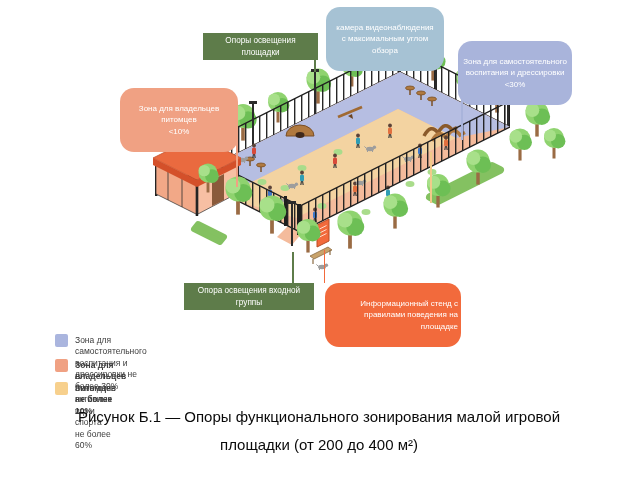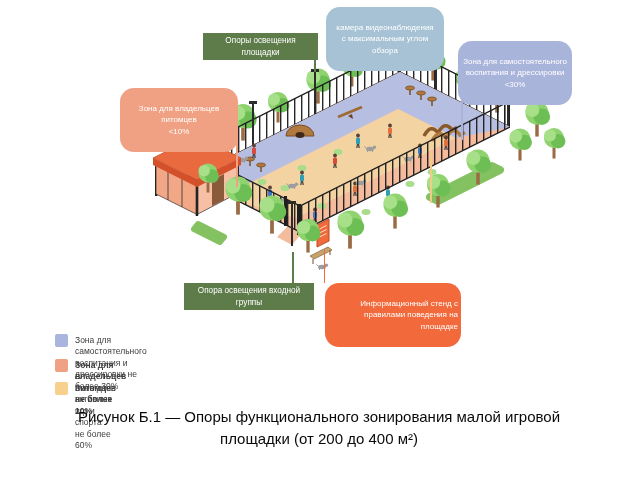--- a/index.html
+++ b/index.html
@@ -11,21 +11,21 @@
            box-sizing:border-box;z-index:30;}
   .callout.green{font-size:8.2px;padding:2px 3px;border-radius:0;}
   .callout.left{text-align:right;padding-left:6px;}
   .leader{position:absolute;width:1.5px;z-index:20;}
   .legend{position:absolute;left:55px;top:334px;z-index:25;}
   .legend-row{position:absolute;left:0;display:flex;align-items:flex-start;}
   .swatch{width:13px;height:13px;border-radius:2px;flex:0 0 13px;margin-right:7px;}
   .legend-label{font-size:8.5px;line-height:1.35;color:#3c3c3c;white-space:pre-line;padding-top:1px;}
   .caption{position:absolute;left:0;right:0;top:408px;text-align:center;color:#0a0a0a;
            font-size:15px;z-index:25;}
-  .caption .l2{margin-top:5px;}
+  .caption .l2{margin-top:11px;}
   .rail{stroke:#1f1f1f;stroke-width:1.5;}
   .wallline{stroke:#2e2e2e;stroke-width:0.8;}
 </style>
 </head>
 <body>
 
 <div id="page">
 
   <svg id="scene" viewBox="0 0 638 478">
     <defs>

